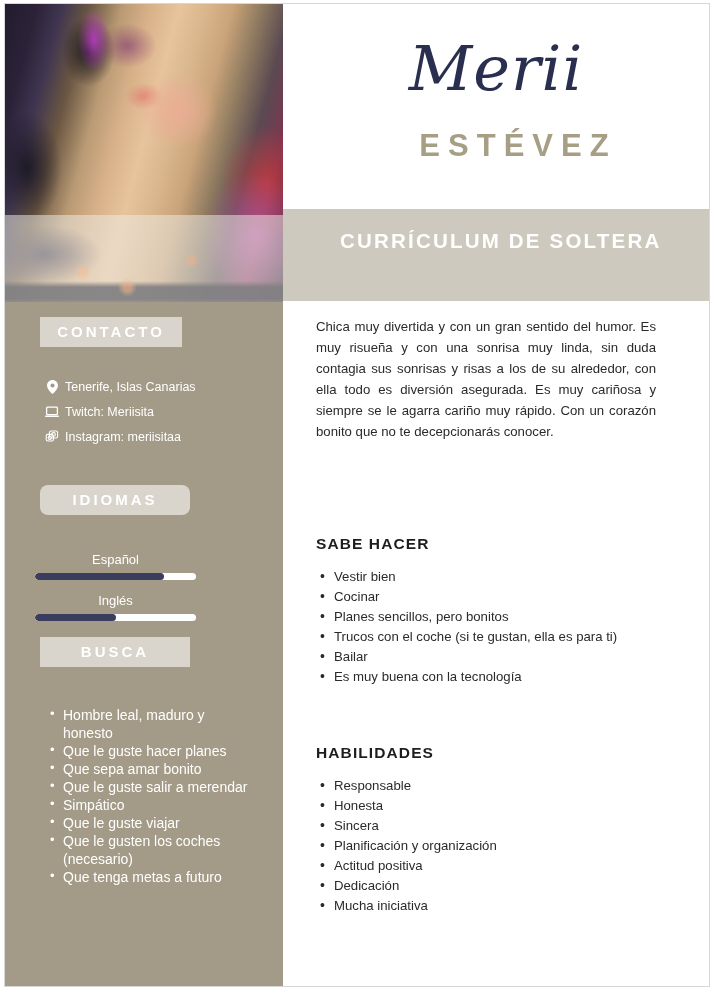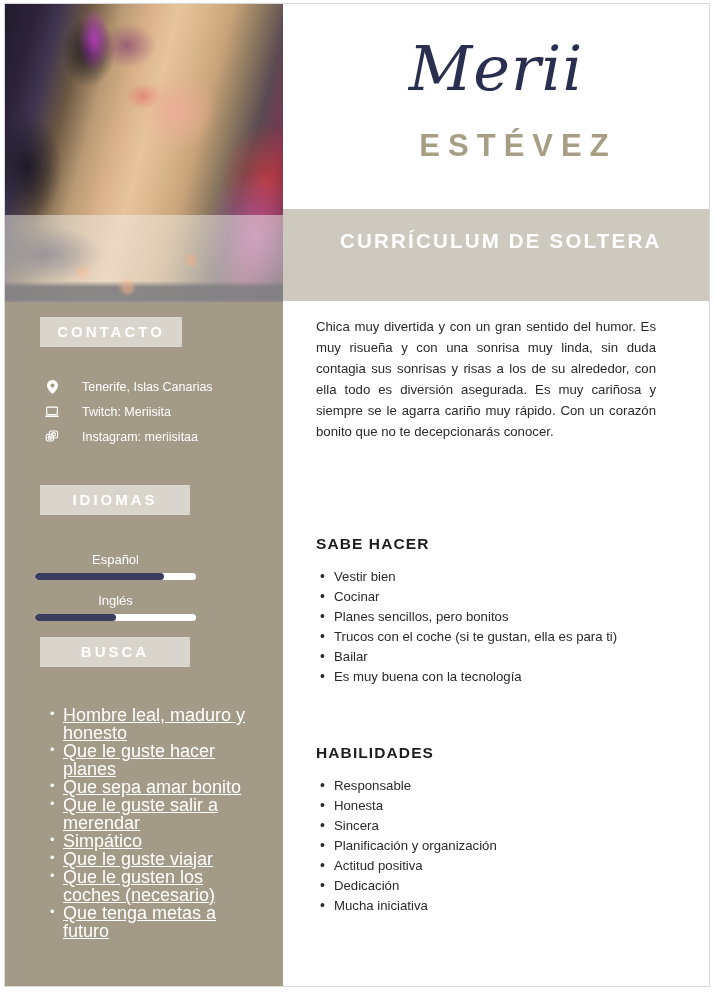--- a/index.html
+++ b/index.html
@@ -95,33 +95,33 @@
     background: #d9d5cc;
     color: #ffffff;
     font-size: 15px;
     font-weight: 700;
     letter-spacing: 3px;
     text-align: center;
     line-height: 30px;
     height: 30px;
   }
   #heading-contacto { top: 313px; width: 142px; }
-  #heading-idiomas  { top: 481px; width: 150px; }
+  #heading-idiomas  { top: 481px; width: 150px; border-radius: 8px; }
   #heading-busca    { top: 633px; width: 150px; }
 
   .contact-list {
     position: absolute;
     left: 40px;
     top: 370px;
     width: 230px;
   }
   .contact-row {
     display: flex;
     align-items: center;
-    gap: 23px;
+    gap: 6px;
     color: #ffffff;
     font-size: 12.5px;
     height: 25px;
     white-space: nowrap;
   }
   .contact-icon {
     width: 14px;
     height: 14px;
     display: inline-flex;
     align-items: center;
@@ -159,24 +159,23 @@
     left: 42px;
     top: 702px;
     width: 195px;
     margin: 0;
     padding: 0 0 0 16px;
     list-style: none;
   }
   .busca-list li {
     position: relative;
     color: #ffffff;
-    font-size: 18px;
+    font-size: 14px;
     line-height: 18px;
     margin-bottom: 0px;
-    text-decoration: underline;
   }
   .busca-list li::before {
     content: "•";
     position: absolute;
     left: -13px;
     top: -1px;
     font-size: 13px;
     color: #ffffff;
   }
 

